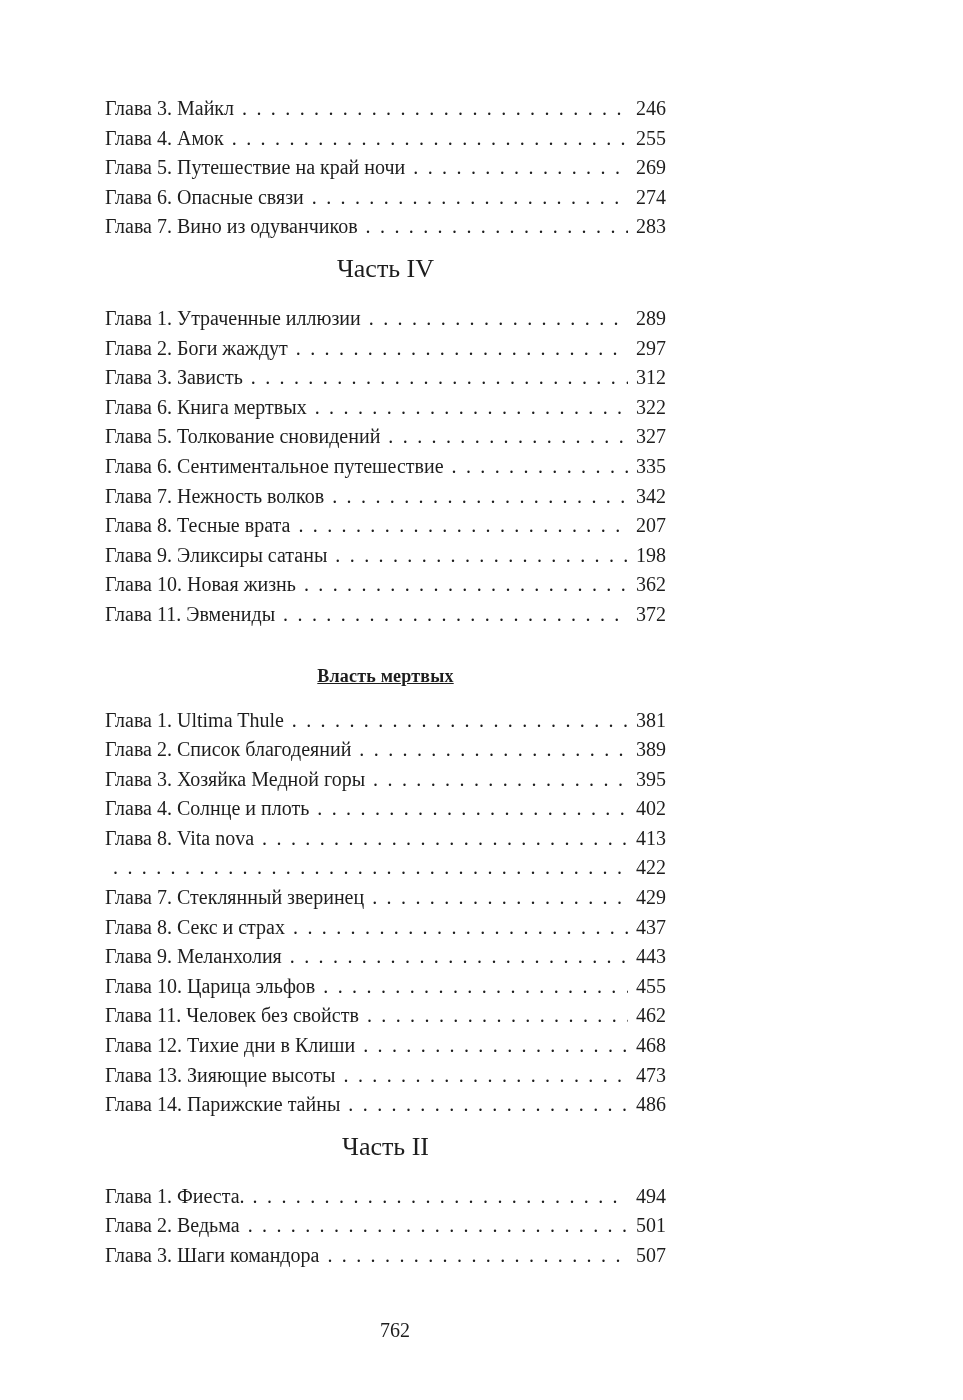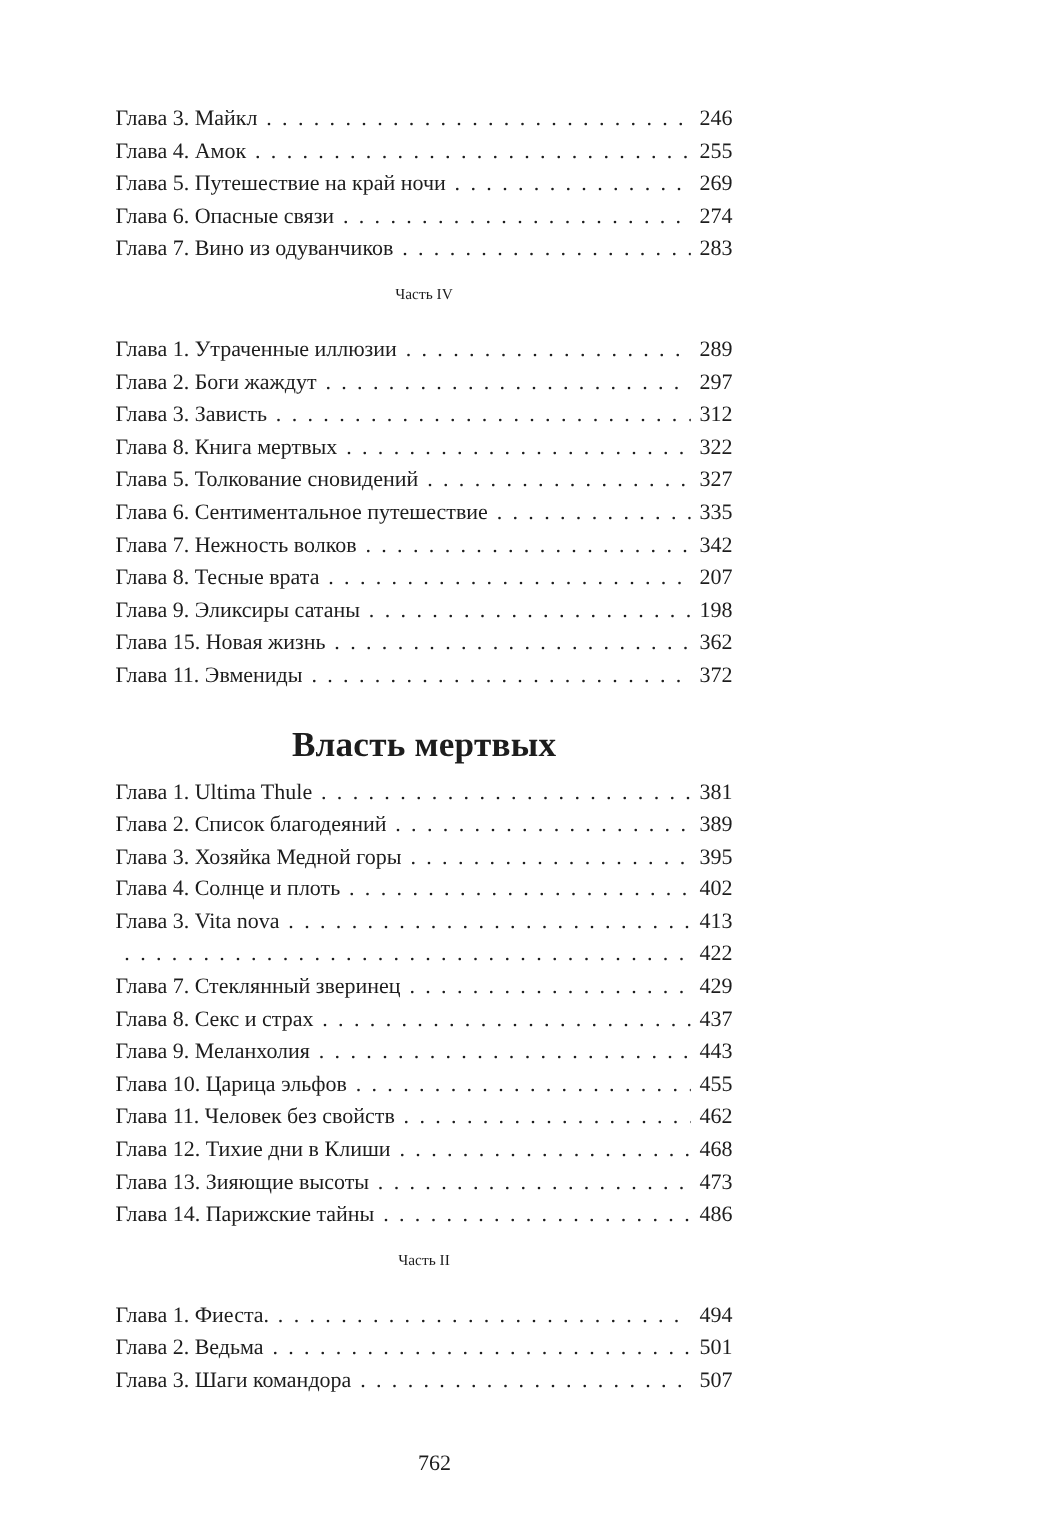--- a/index.html
+++ b/index.html
@@ -20,29 +20,30 @@
   .toc {
     position: absolute;
     top: 82px;
     left: 105px;
     right: 108px;
   }
   .toc-section { margin: 0; }
   .book-title {
     margin: 40px 0 0 0;
     text-align: center;
-    font-size: 32px;
+    font-size: 18px;
     line-height: 36px;
     font-weight: bold;
     letter-spacing: 0.2px;
+    text-decoration: underline;
   }
   .part-heading {
     margin: 24px 0 8px 0;
     text-align: center;
-    font-size: 14px;
+    font-size: 26px;
     line-height: 30px;
     font-weight: normal;
   }
   .book-title + .part-heading {
     margin-top: 6px;
   }
   .entries { margin: 0; }
   .toc-entry {
     display: flex;
     align-items: baseline;
@@ -136,21 +137,21 @@
     <span class="entry-page">297</span>
   </div>
 
   <div class="toc-entry">
     <span class="entry-label">Глава 3. Зависть</span>
     <span class="leader" aria-hidden="true">........................................................................................................................</span>
     <span class="entry-page">312</span>
   </div>
 
   <div class="toc-entry">
-    <span class="entry-label">Глава 8. Книга мертвых</span>
+    <span class="entry-label">Глава 6. Книга мертвых</span>
     <span class="leader" aria-hidden="true">........................................................................................................................</span>
     <span class="entry-page">322</span>
   </div>
 
   <div class="toc-entry">
     <span class="entry-label">Глава 5. Толкование сновидений</span>
     <span class="leader" aria-hidden="true">........................................................................................................................</span>
     <span class="entry-page">327</span>
   </div>
 
@@ -172,21 +173,21 @@
     <span class="entry-page">207</span>
   </div>
 
   <div class="toc-entry">
     <span class="entry-label">Глава 9. Эликсиры сатаны</span>
     <span class="leader" aria-hidden="true">........................................................................................................................</span>
     <span class="entry-page">198</span>
   </div>
 
   <div class="toc-entry">
-    <span class="entry-label">Глава 15. Новая жизнь</span>
+    <span class="entry-label">Глава 10. Новая жизнь</span>
     <span class="leader" aria-hidden="true">........................................................................................................................</span>
     <span class="entry-page">362</span>
   </div>
 
   <div class="toc-entry">
     <span class="entry-label">Глава 11. Эвмениды</span>
     <span class="leader" aria-hidden="true">........................................................................................................................</span>
     <span class="entry-page">372</span>
   </div>
 </div>
@@ -213,21 +214,21 @@
     <span class="entry-page">395</span>
   </div>
 
   <div class="toc-entry">
     <span class="entry-label">Глава 4. Солнце и плоть</span>
     <span class="leader" aria-hidden="true">........................................................................................................................</span>
     <span class="entry-page">402</span>
   </div>
 
   <div class="toc-entry">
-    <span class="entry-label">Глава 3. Vita nova</span>
+    <span class="entry-label">Глава 8. Vita nova</span>
     <span class="leader" aria-hidden="true">........................................................................................................................</span>
     <span class="entry-page">413</span>
   </div>
 
   <div class="toc-entry">
     <span class="leader" aria-hidden="true">........................................................................................................................</span>
     <span class="entry-page">422</span>
   </div>
 
   <div class="toc-entry">

